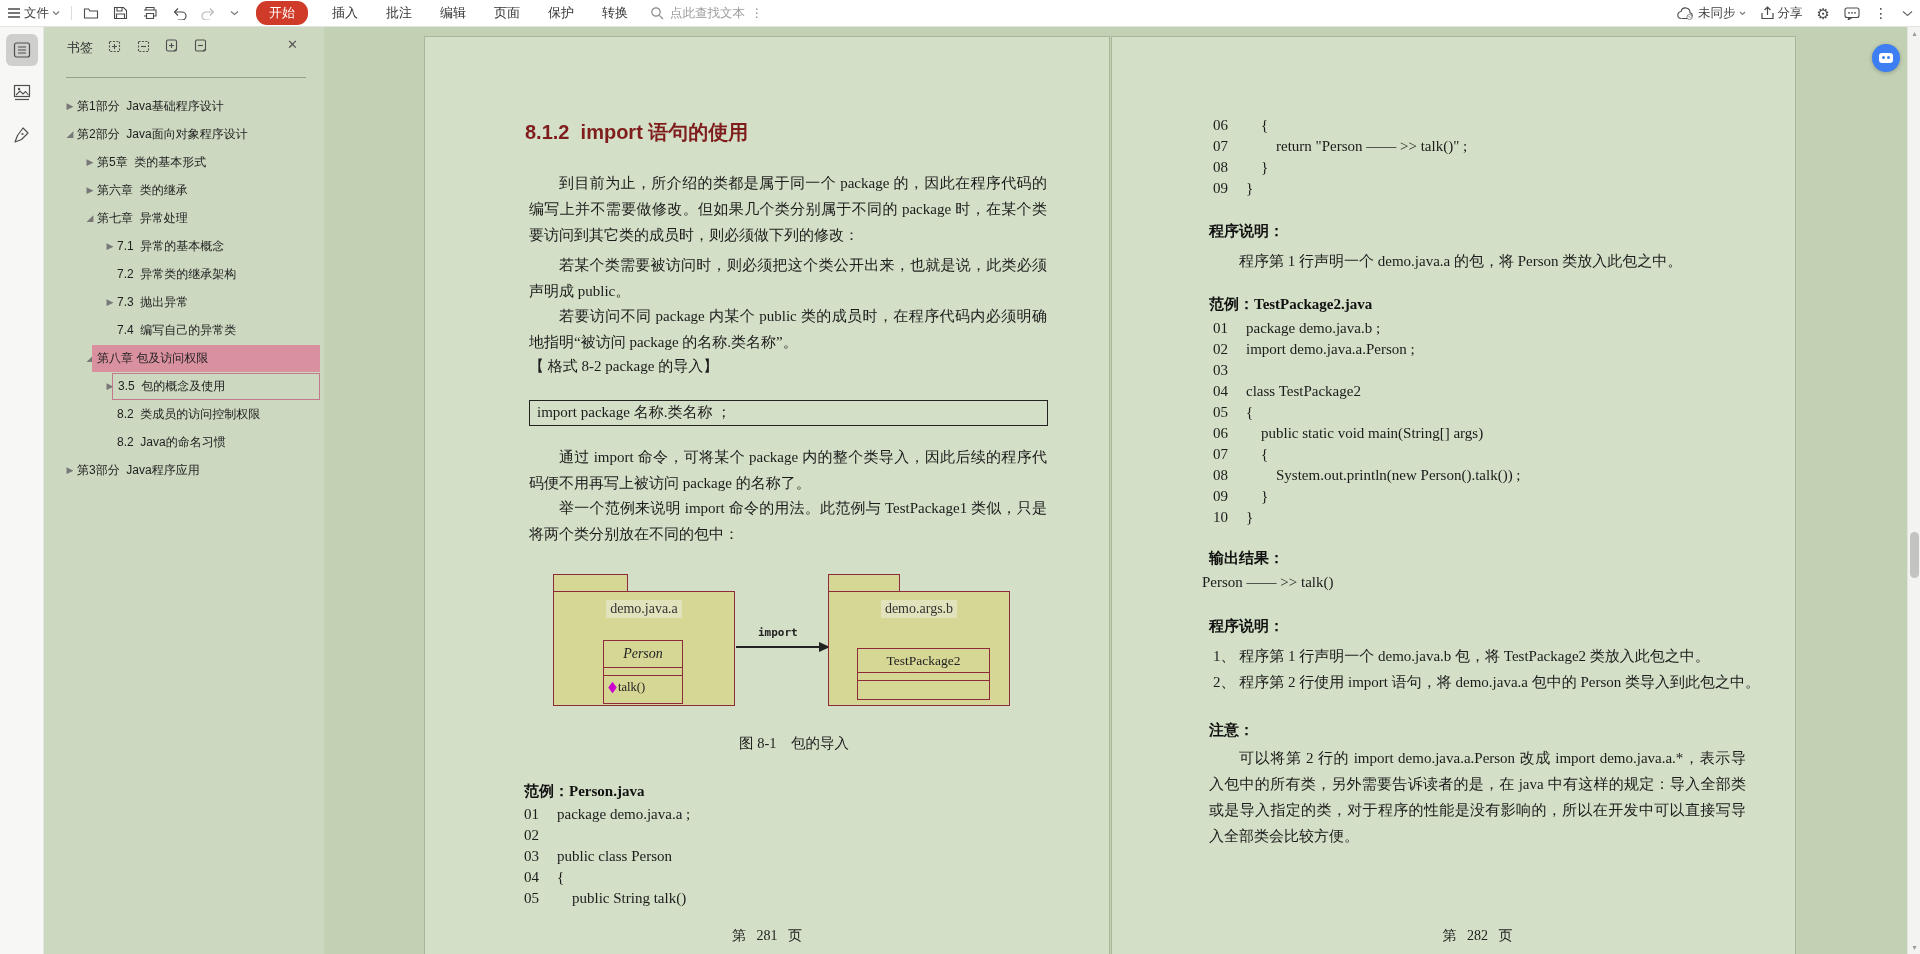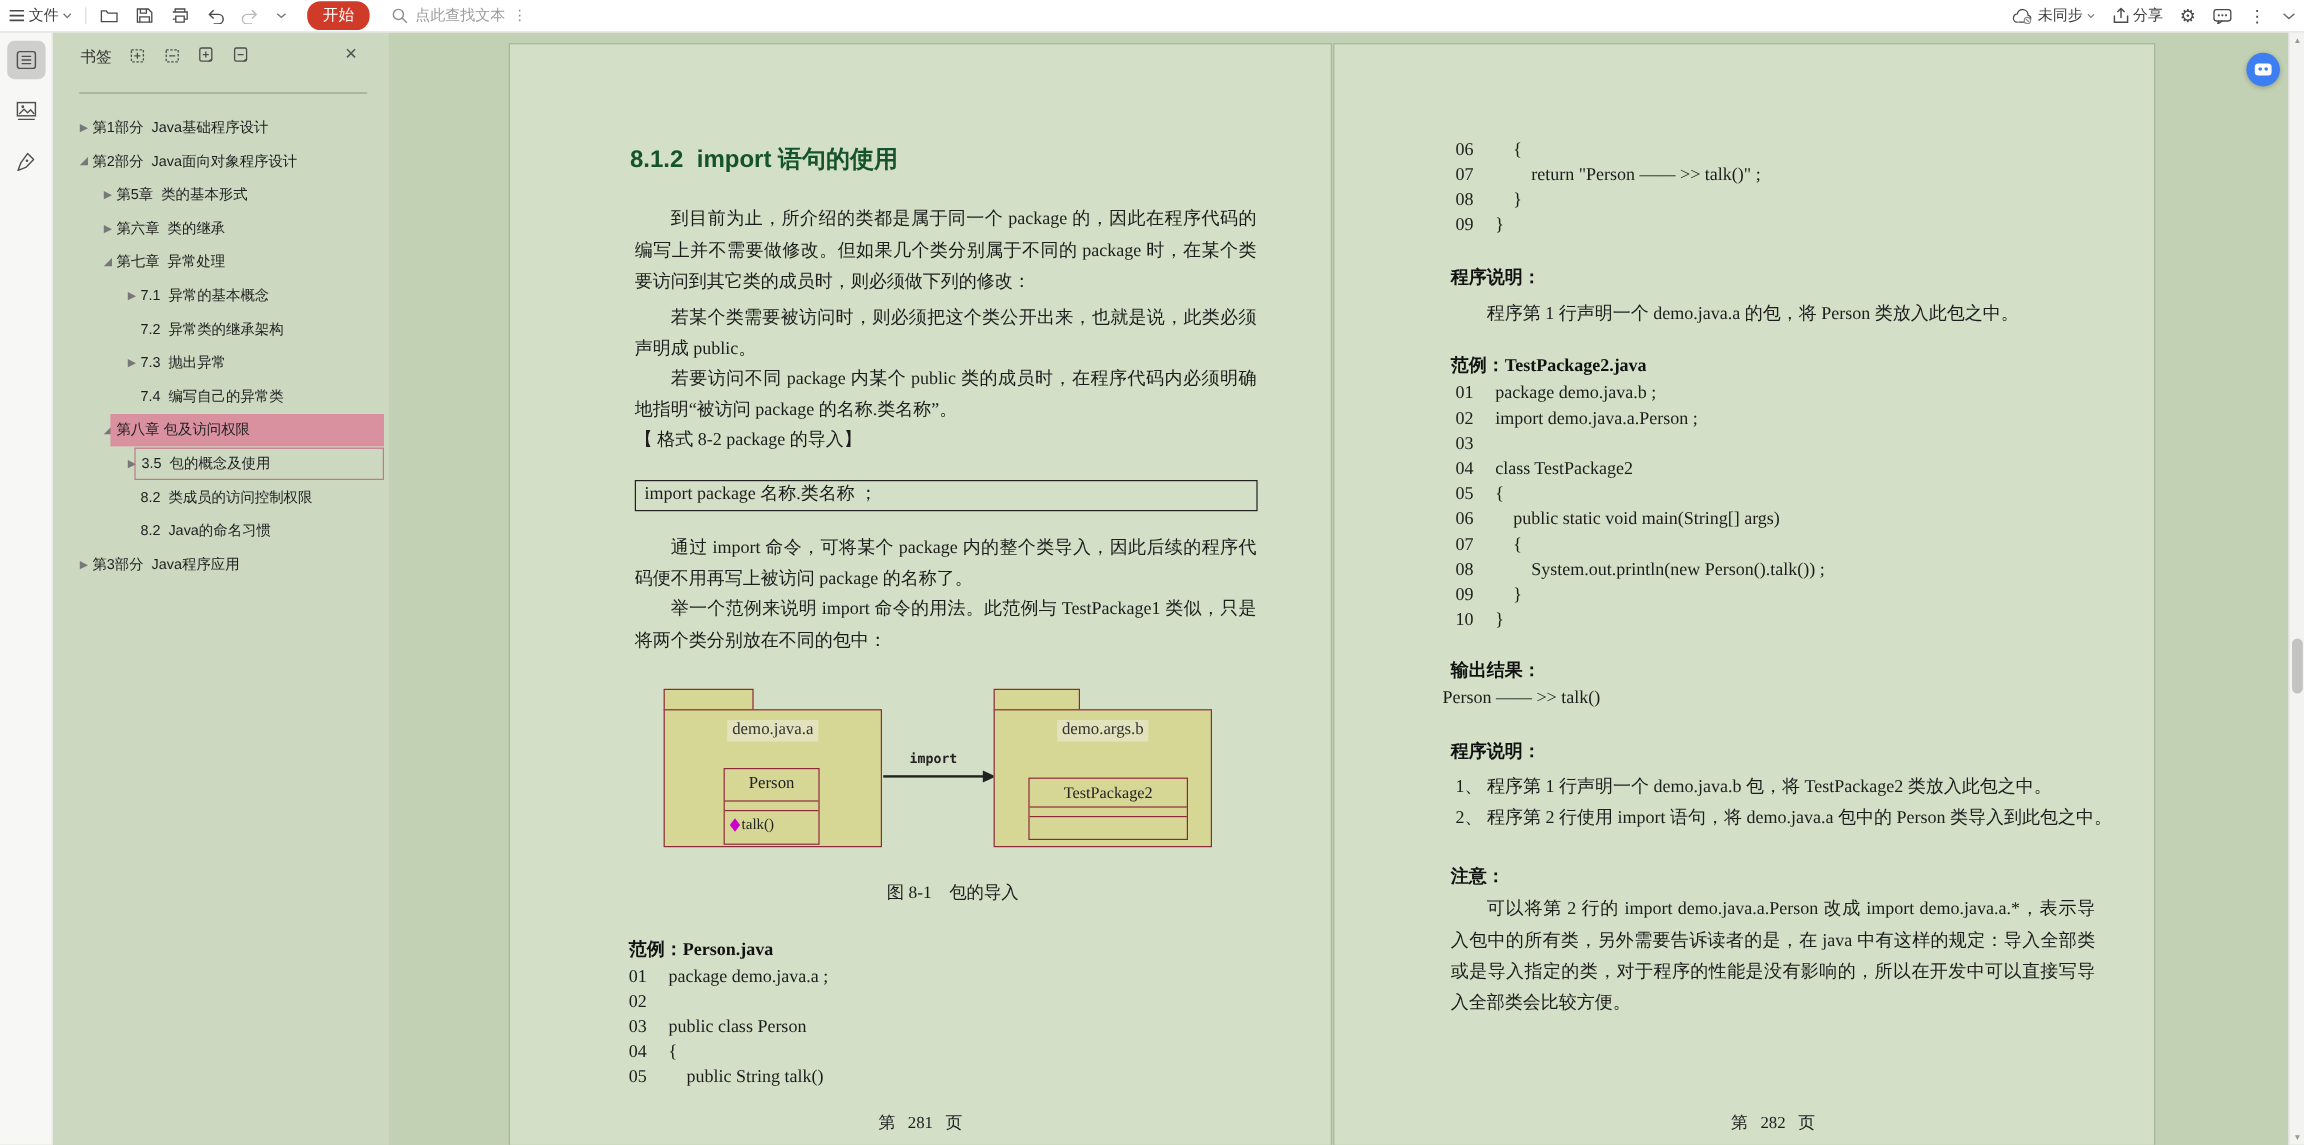--- a/index.html
+++ b/index.html
@@ -46,21 +46,21 @@
   
   .main { position:absolute; left:324px; top:27px; right:0; bottom:0; background:#c2d0b3; overflow:hidden; }
   .page { position:absolute; top:10px; height:930px; background:#d3dfc6;
           box-shadow:0 0 0 1px rgba(90,105,75,.25); }
   .page.left  { left:101px; width:684px; }
   .page.right { left:788px; width:683px; }
 
   .serif { font-family:"Liberation Serif","DejaVu Serif",serif; color:#1c1c1c; }
   .abs { position:absolute; }
   .para { font-size:15px; line-height:26px; text-align:justify; text-indent:2em; width:518px; }
-  .pg-heading { font-size:20px; font-weight:bold; color:#14532d; white-space:pre;
+  .pg-heading { font-size:20px; font-weight:bold; color:#7f1d1d; white-space:pre;
                 font-family:"Liberation Sans","DejaVu Sans",sans-serif; }
   .fmt-label { font-size:15px; }
   .fbox { width:519px; height:26px; border:1.5px solid #222; font-size:15px;
           line-height:23px; padding-left:7px; }
   .blabel { font-size:15px; font-weight:bold; color:#111; }
   .codeline { white-space:pre; font-size:15px; line-height:21px; }
   .codeline .lno { display:inline-block; width:33px; }
   .pg-footer { width:100%; text-align:center; font-size:14px; white-space:pre; }
   .caption { width:530px; text-align:center; font-size:14.5px; }
   .nitems div { font-size:15px; line-height:26px; white-space:pre; }
@@ -143,20 +143,28 @@
           <path d="M12 5H5a4 4 0 0 0 0 8h4" stroke="#b9b9b9" stroke-width="1.2" fill="none"></path>
           <path d="M9 1.5L12.5 5 9 8.5" stroke="#b9b9b9" stroke-width="1.2" fill="none"></path>
         </svg>
     </div>
     <div class="tb-item">
       <svg class="ic" width="9" height="6" viewBox="0 0 9 6">
           <path d="M1 1.5l3.5 3 3.5-3" stroke="#7a7a7a" stroke-width="1.2" fill="none"></path>
         </svg>
     </div>
     <div class="pill">开始</div>
+    <div class="tb-group">
+        <span class="tb-tab">插入</span>
+        <span class="tb-tab">批注</span>
+        <span class="tb-tab">编辑</span>
+        <span class="tb-tab">页面</span>
+        <span class="tb-tab">保护</span>
+        <span class="tb-tab">转换</span>
+      </div>
     <div class="search">
       <svg class="ic" width="14" height="14" viewBox="0 0 14 14">
           <circle cx="6" cy="6" r="4.2" stroke="#8b8b8b" stroke-width="1.2" fill="none"></circle>
           <path d="M9.3 9.3L13 13" stroke="#8b8b8b" stroke-width="1.2"></path>
         </svg>
       <span>点此查找文本</span>
       <span class="glyph" style="font-size:12px;color:#8b8b8b;">⋮</span>
     </div>
   </div>
   <div class="tb-group">
@@ -285,21 +293,21 @@
     <div class="abs fbox" style="left:104px;top:363px;">import package 名称.类名称 ；</div>
     <div class="abs para" style="left:104px;top:407px;">通过 import 命令，可将某个 package 内的整个类导入，因此后续的程序代码便不用再写上被访问 package 的名称了。</div>
     <div class="abs para" style="left:104px;top:458px;">举一个范例来说明 import 命令的用法。此范例与 TestPackage1 类似，只是将两个类分别放在不同的包中：</div>
 
     <div class="figure">
       <div class="pkg-tab" style="left:128px;top:0;width:75px;"></div>
       <div class="pkg-body" style="left:128px;top:17px;">
         <span class="pkg-title">demo.java.a</span>
       </div>
       <div class="clsbox" style="left:178px;top:66px;width:80px;height:64px;">
-        <div class="cls-name" style="height:27px;line-height:26px;">Person</div>
+        <div class="cls-name" style="height:27px;line-height:26px;font-style:italic;">Person</div>
         <div class="cls-mid" style="height:8px;"></div>
         <div class="cls-meth">
           <span class="diamond"></span>
           <span>talk()</span>
         </div>
       </div>
       <div class="arrow-label" style="left:333px;top:52px;">import</div>
       <div class="arrow-line" style="left:311px;top:72px;width:86px;"></div>
       <div class="arrow-head" style="left:394px;top:68px;"></div>
       <div class="pkg-tab" style="left:403px;top:0;width:72px;"></div>

